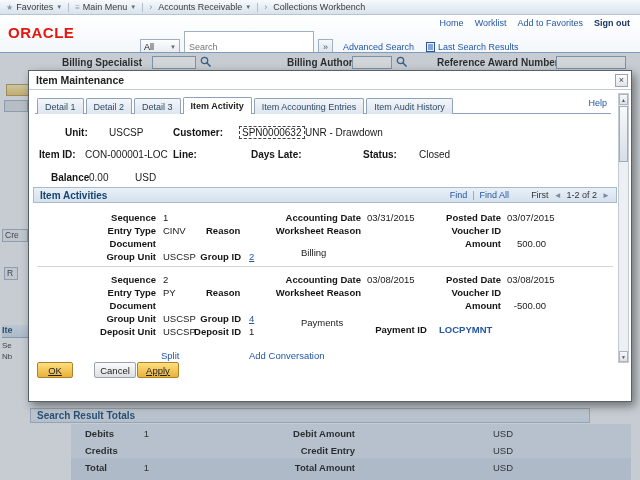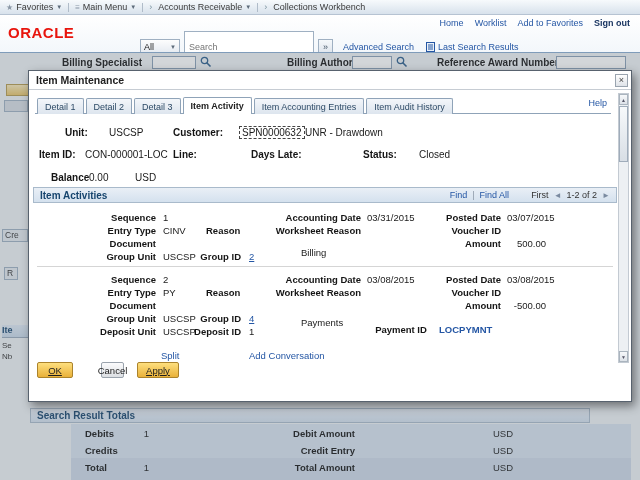--- a/index.html
+++ b/index.html
@@ -310,21 +310,21 @@
   <span class="arow c1v" style="top:255px">USCSP</span>
   <span class="arow lbl gidl" style="top:255px">Deposit ID</span>
   <span class="arow gidv" style="top:255px">1</span>
   <span class="arow lbl pidl" style="top:253px">Payment ID</span>
   <span class="arow pidv link" style="top:253px;font-weight:bold">LOCPYMNT</span>
 
   <span class="ab link f95" style="left:132px;top:279px">Split</span>
   <span class="ab link f95" style="left:220px;top:279px">Add Conversation</span>
 
   <span class="btn btn-gold" style="left:8px;top:291px;width:36px">OK</span>
-  <span class="btn btn-gray" style="left:72px;top:291px;width:23px">Cancel</span>
+  <span class="btn btn-gray" style="left:65px;top:291px;width:42px">Cancel</span>
   <span class="btn btn-gold" style="left:108px;top:291px;width:42px">Apply</span>
 
   <div class="sbar">
     <span class="sarrow" style="top:0">▲</span>
     <span class="sthumb"></span>
     <span class="sarrow" style="bottom:0">▼</span>
   </div>
 </div>
 
 </body></html>

